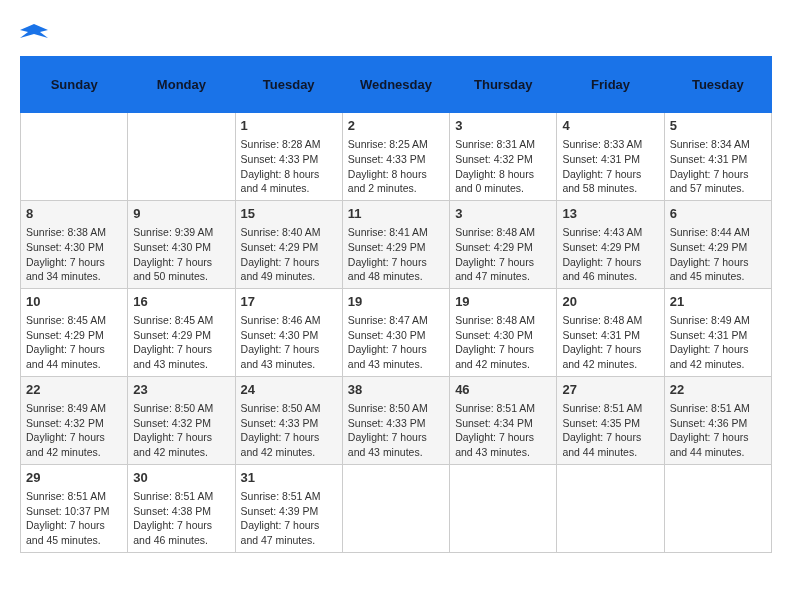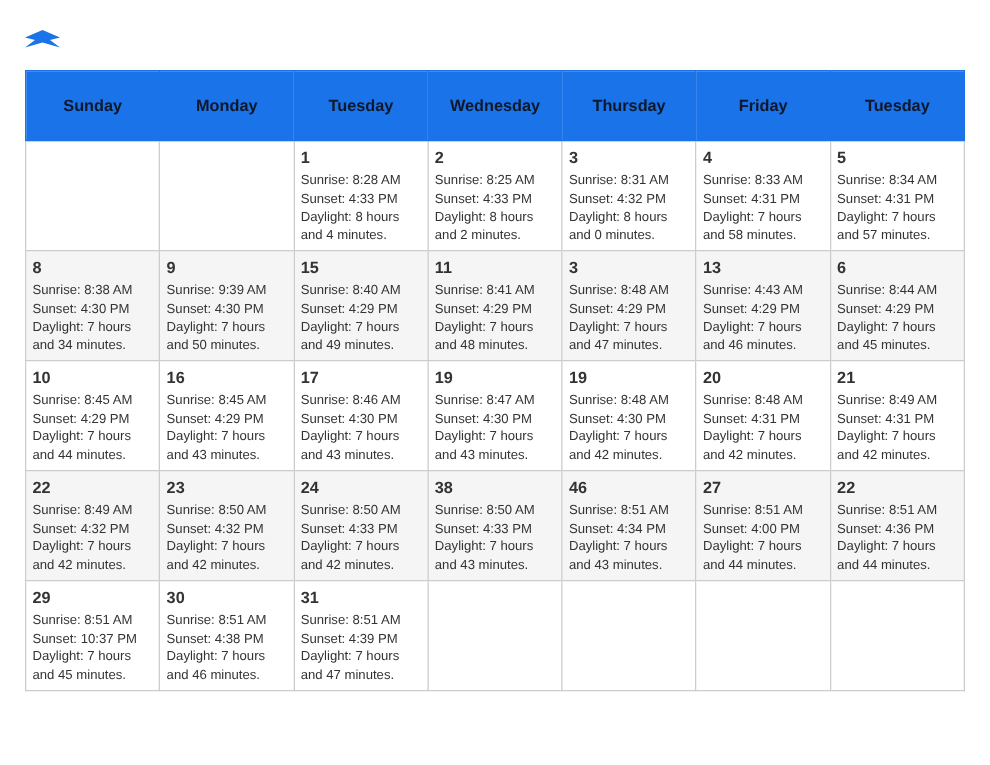--- a/index.html
+++ b/index.html
@@ -147,21 +147,21 @@
         <td><span class="day-number">19</span><span>Sunrise: 8:48 AM</span><br><span>Sunset: 4:30 PM</span><br><span>Daylight: 7 hours and 42 minutes.</span></td>
         <td><span class="day-number">20</span><span>Sunrise: 8:48 AM</span><br><span>Sunset: 4:31 PM</span><br><span>Daylight: 7 hours and 42 minutes.</span></td>
         <td><span class="day-number">21</span><span>Sunrise: 8:49 AM</span><br><span>Sunset: 4:31 PM</span><br><span>Daylight: 7 hours and 42 minutes.</span></td>
       </tr>
       <tr>
         <td><span class="day-number">22</span><span>Sunrise: 8:49 AM</span><br><span>Sunset: 4:32 PM</span><br><span>Daylight: 7 hours and 42 minutes.</span></td>
         <td><span class="day-number">23</span><span>Sunrise: 8:50 AM</span><br><span>Sunset: 4:32 PM</span><br><span>Daylight: 7 hours and 42 minutes.</span></td>
         <td><span class="day-number">24</span><span>Sunrise: 8:50 AM</span><br><span>Sunset: 4:33 PM</span><br><span>Daylight: 7 hours and 42 minutes.</span></td>
         <td><span class="day-number">38</span><span>Sunrise: 8:50 AM</span><br><span>Sunset: 4:33 PM</span><br><span>Daylight: 7 hours and 43 minutes.</span></td>
         <td><span class="day-number">46</span><span>Sunrise: 8:51 AM</span><br><span>Sunset: 4:34 PM</span><br><span>Daylight: 7 hours and 43 minutes.</span></td>
-        <td><span class="day-number">27</span><span>Sunrise: 8:51 AM</span><br><span>Sunset: 4:00 PM</span><br><span>Daylight: 7 hours and 44 minutes.</span></td>
+        <td><span class="day-number">27</span><span>Sunrise: 8:51 AM</span><br><span>Sunset: 4:35 PM</span><br><span>Daylight: 7 hours and 44 minutes.</span></td>
         <td><span class="day-number">22</span><span>Sunrise: 8:51 AM</span><br><span>Sunset: 4:36 PM</span><br><span>Daylight: 7 hours and 44 minutes.</span></td>
       </tr>
       <tr>
         <td><span class="day-number">29</span><span>Sunrise: 8:51 AM</span><br><span>Sunset: 10:37 PM</span><br><span>Daylight: 7 hours and 45 minutes.</span></td>
         <td><span class="day-number">30</span><span>Sunrise: 8:51 AM</span><br><span>Sunset: 4:38 PM</span><br><span>Daylight: 7 hours and 46 minutes.</span></td>
         <td><span class="day-number">31</span><span>Sunrise: 8:51 AM</span><br><span>Sunset: 4:39 PM</span><br><span>Daylight: 7 hours and 47 minutes.</span></td>
         <td class="empty-cell"></td>
         <td class="empty-cell"></td>
         <td class="empty-cell"></td>
         <td class="empty-cell"></td>

